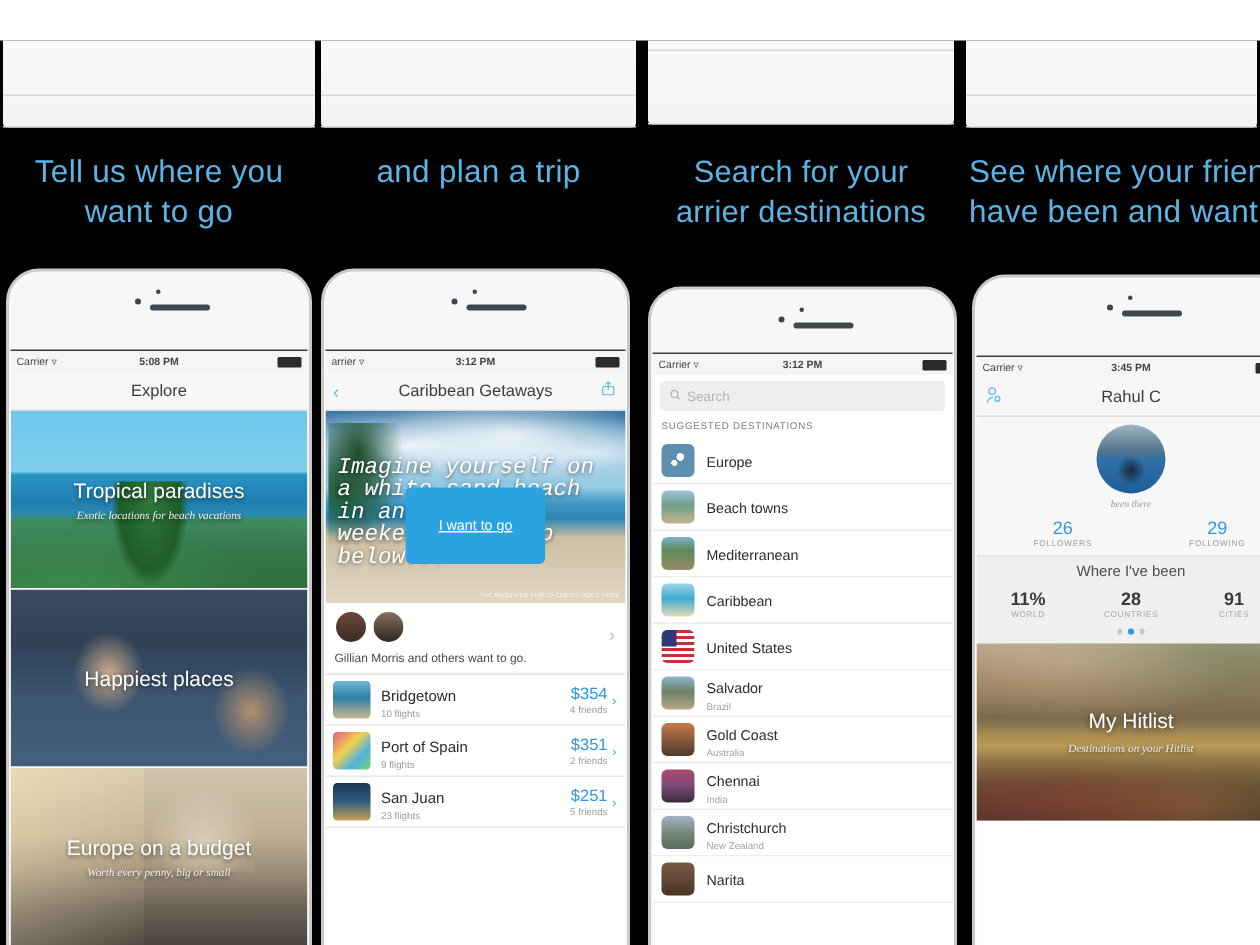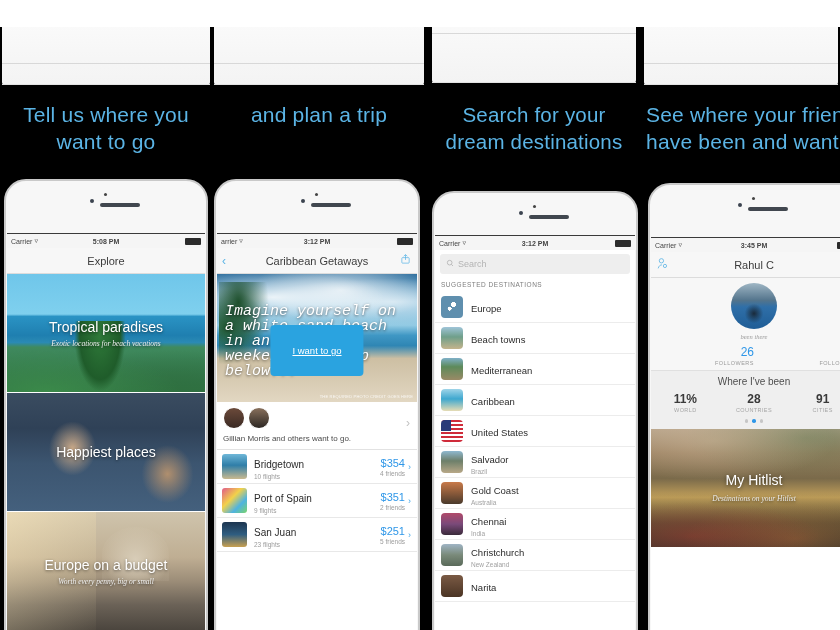--- a/index.html
+++ b/index.html
@@ -330,21 +330,21 @@
   }
   .avatar-big:after {
     content:""; position:absolute; left:28%; top:44%; width:44%; height:46%;
     background: radial-gradient(ellipse at 50% 50%, #1a2a3a 0%, rgba(26,42,58,0) 66%);
   }
   .been-there {
     font-size: 6.5px; color: #9a9a9a; font-style: italic;
     font-family: "Liberation Serif", serif; margin-top: 4px;
   }
   .stats2 { display: flex; margin-top: 5px; }
-  .stats2 .st { flex: 1; text-align: right; padding-left: 12px; }
+  .stats2 .st { flex: 1; text-align: center; padding-left: 12px; }
   .stats2 .num { font-size: 12px; color: #2f97e8; }
   .stats2 .lbl { font-size: 5.5px; color: #9a9a9a; letter-spacing: 0.5px; margin-top: 1px; }
   .where-box {
     background: #efefef; border-top: 1px solid #e0e0e0;
     padding: 5px 0 6px 0; text-align: center; position: relative;
   }
   .where-title { font-size: 10px; color: #4e4e4e; }
   .stats3 { display: flex; margin-top: 5px; }
   .stats3 .st { flex: 1; text-align: center; }
   .stats3 .num { font-size: 12px; color: #3a3a3a; font-weight: bold; }
@@ -644,21 +644,21 @@
     </div>
   </div>
 
   <div class="panel p3">
     <div class="top-frag">
         <div class="sheet"></div>
       </div>
 
     <div class="headline">
       <div>Search for your</div>
-      <div>dream destinations</div>
+      <div>arrier destinations</div>
     </div>
 
     <div class="phone">
       <div class="bezel-top">
         <span class="camera"></span>
         <span class="sensor"></span>
         <span class="speaker"></span>
       </div>
 
       <div class="screen">

